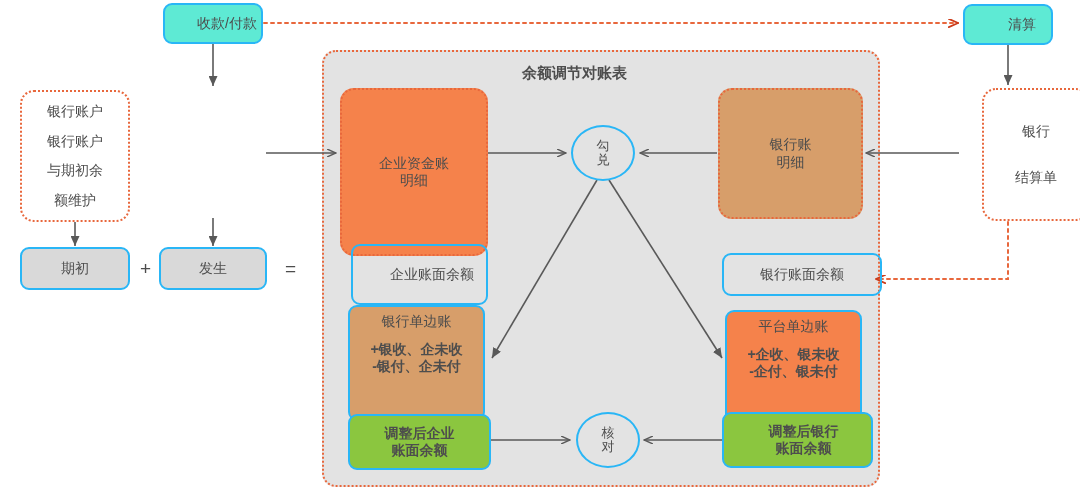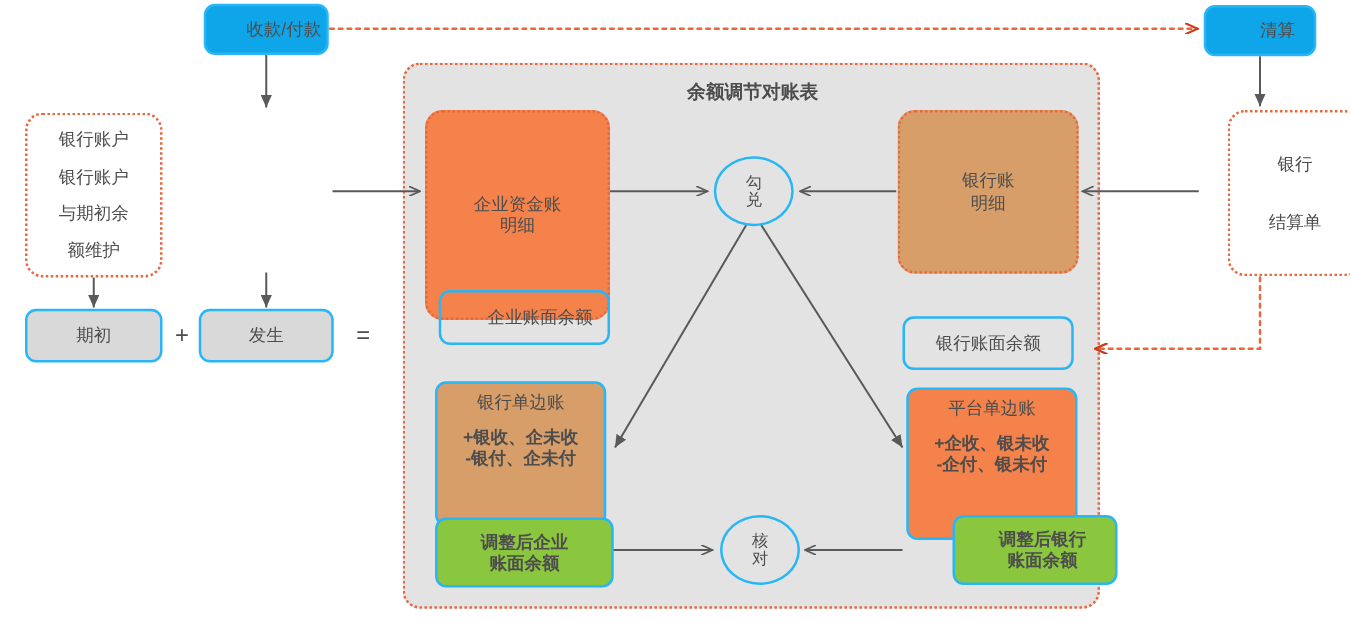--- a/index.html
+++ b/index.html
@@ -33,21 +33,21 @@
     text-align: center;
     color: #4d4d4d;
     line-height: 1.25;
   }
   .node .ln { display: block; white-space: nowrap; }
 
   
   .blue-solid {
     border: 2px solid #29b6f6;
     border-radius: 9px;
-    background: #0ea5e9;
+    background: #5eead4;
     padding-left: 28px;
   }
   .blue-solid-gray {
     border: 2px solid #29b6f6;
     border-radius: 9px;
     background: #d9d9d9;
   }
   .blue-solid-clear {
     border: 2px solid #29b6f6;
     border-radius: 9px;
@@ -109,21 +109,21 @@
   }
   .bold { font-weight: bold; }
 </style>
 </head>
 <body>
 
 <div id="canvas">
 
   <div class="panel" style="left:322px; top:50px; width:558px; height:437px;"></div>
 
-  <div class="panel-title" style="left:522px; top:64px; width:160px; text-align:center; font-size:15px;">余额调节对账表</div>
+  <div class="panel-title" style="left:522px; top:64px; width:160px; text-align:left; font-size:15px;">余额调节对账表</div>
 
   <svg class="wires" viewBox="0 0 1080 501" xmlns="http://www.w3.org/2000/svg">
     <defs>
       <marker id="ag" markerWidth="10" markerHeight="8" refX="9" refY="4" orient="auto" markerUnits="userSpaceOnUse">
         <path d="M0,0 L9,4 L0,8" fill="none" stroke="#595959" stroke-width="1.4"></path>
       </marker>
       <marker id="agf" markerWidth="11" markerHeight="9" refX="10" refY="4.5" orient="auto" markerUnits="userSpaceOnUse">
         <path d="M0,0 L10,4.5 L0,9 Z" fill="#595959"></path>
       </marker>
       <marker id="ar" markerWidth="11" markerHeight="9" refX="10" refY="4.5" orient="auto" markerUnits="userSpaceOnUse">
@@ -201,46 +201,46 @@
   <div class="node brown-fill" style="left:718px; top:88px; width:145px; height:131px; font-size:14px;">
     <span class="ln">银行账</span>
     <span class="ln">明细</span>
   </div>
 
   <div class="node ellipse" style="left:571px; top:125px; width:64px; height:56px; font-size:13px; line-height:1.05;">
     <span class="ln">勾</span>
     <span class="ln">兑</span>
   </div>
 
-  <div class="node blue-solid-clear" style="left:351px; top:232px; width:137px; height:44px; font-size:14px;padding-left:25px;">
+  <div class="node blue-solid-clear" style="left:351px; top:244px; width:137px; height:61px; font-size:14px;padding-left:25px;">
     <span class="ln">企业账面余额</span>
   </div>
 
-  <div class="node blue-solid-clear" style="left:722px; top:253px; width:137px; height:43px; font-size:14px;">
+  <div class="node blue-solid-clear" style="left:722px; top:253px; width:160px; height:43px; font-size:14px;">
     <span class="ln">银行账面余额</span>
   </div>
 
   <div class="node brown-fill-blue" style="left:348px; top:305px; width:137px; height:116px; font-size:14px; justify-content:flex-start; padding-top:6px;">
     <span class="ln" style="margin-bottom:10px;">银行单边账</span>
     <span class="ln bold">+银收、企未收</span>
     <span class="ln bold">-银付、企未付</span>
   </div>
 
   <div class="node orange-fill-blue" style="left:725px; top:310px; width:137px; height:122px; font-size:14px; justify-content:flex-start; padding-top:6px;text-align:center;">
     <span class="ln" style="margin-bottom:10px;">平台单边账</span>
     <span class="ln bold">+企收、银未收</span>
     <span class="ln bold">-企付、银未付</span>
   </div>
 
   <div class="node green-fill-blue" style="left:348px; top:414px; width:143px; height:56px; font-size:14px;">
     <span class="ln bold">调整后企业</span>
     <span class="ln bold">账面余额</span>
   </div>
 
-  <div class="node green-fill-blue" style="left:762px; top:412px; width:132px; height:56px; font-size:14px;padding-left:12px;">
+  <div class="node green-fill-blue" style="left:722px; top:412px; width:151px; height:56px; font-size:14px;padding-left:12px;">
     <span class="ln bold">调整后银行</span>
     <span class="ln bold">账面余额</span>
   </div>
 
   <div class="node ellipse" style="left:576px; top:412px; width:64px; height:56px; font-size:13px; line-height:1.05;">
     <span class="ln">核</span>
     <span class="ln">对</span>
   </div>
 
 </div>

